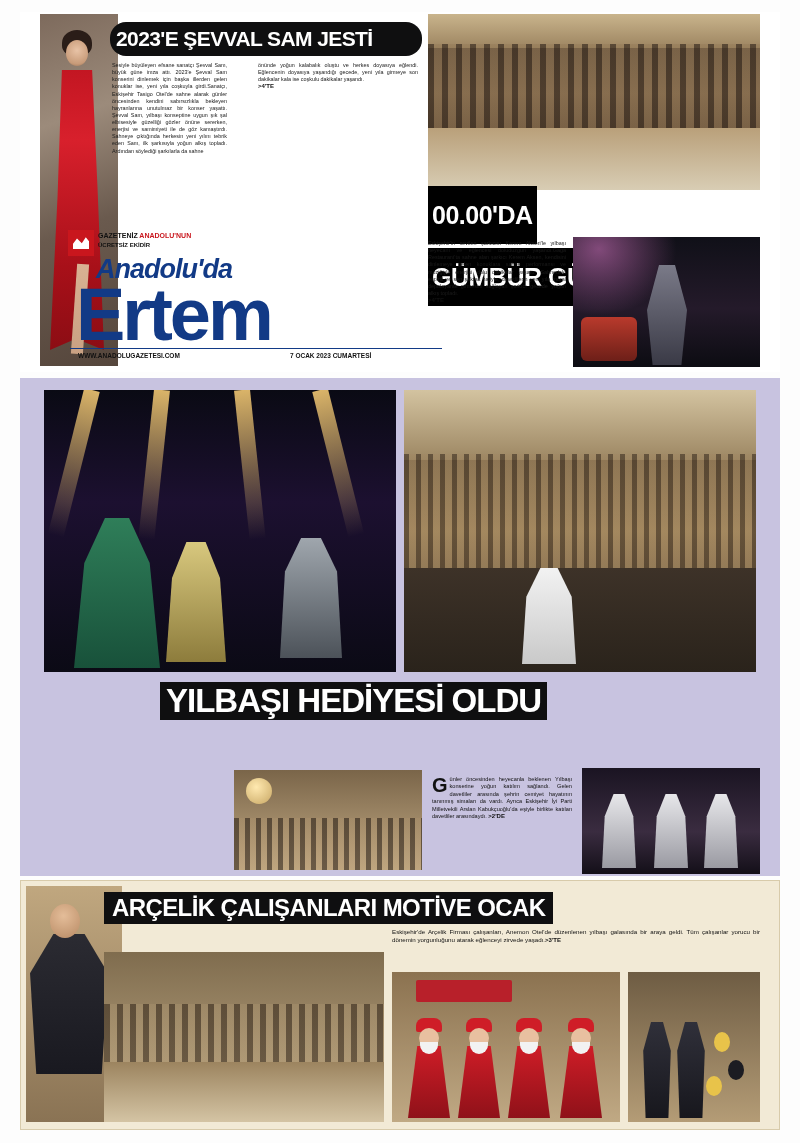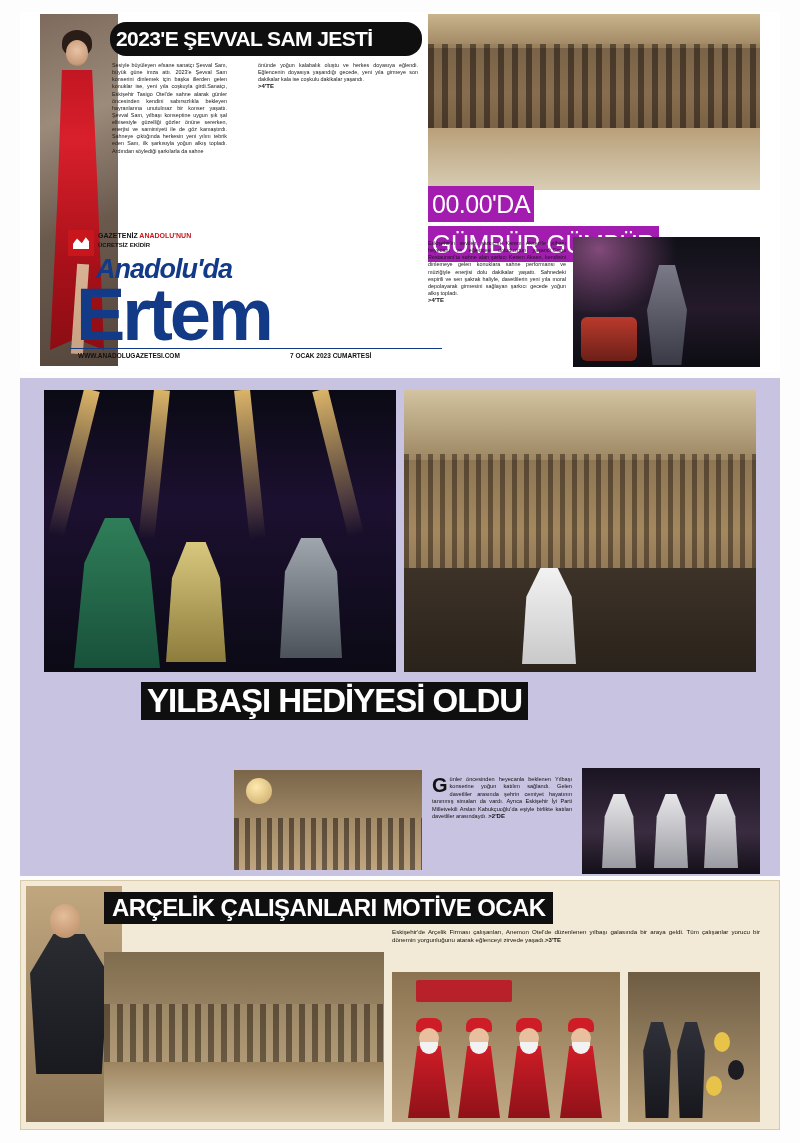--- a/index.html
+++ b/index.html
@@ -111,23 +111,23 @@
     position: absolute; left: 0; top: 30px; width: 100%; height: 90px;
     background:
       repeating-linear-gradient(90deg, rgba(30,20,15,.55) 0 6px, rgba(120,90,60,.15) 6px 14px);
   }
 
   
   .hl2 {
     position: absolute; left: 428px; top: 186px; width: 332px;
   }
   .hl2 .l1, .hl2 .l2 {
-    background: #a21caf; color: #fff; font-weight: normal;
+    background: #000000; color: #fff; font-weight: bold;
     font-size: 25px; letter-spacing: -0.5px; line-height: 1.12;
-    padding: 4px 4px; display: block; width: max-content;
+    padding: 15px 4px; display: block; width: max-content;
   }
   .hl2 .l2 { margin-top: 4px; }
 
   
   #photo-kerem {
     left: 573px; top: 237px; width: 187px; height: 130px;
     background: linear-gradient(to bottom,#101018,#241a2a 55%,#0c0c12);
   }
   #photo-kerem .spot {
     position: absolute; left: -10px; top: -6px; width: 120px; height: 90px;
@@ -248,21 +248,21 @@
 
   .hl3 {
     position: absolute; left: 356px; top: 628px; width: 404px;
   }
   .hl3 .l1 {
     background: #0f0f10; color: #fff; font-weight: bold;
     font-size: 33px; letter-spacing: -1px; line-height: 1.1;
     padding: 1px 6px; display: block; width: max-content;
   }
   .hl4 {
-    position: absolute; left: 141px; top: 682px; width: 618px;
+    position: absolute; left: 160px; top: 682px; width: 618px;
   }
   .hl4 .l1 {
     background: #0f0f10; color: #fff; font-weight: bold;
     font-size: 33px; letter-spacing: -1px; line-height: 1.1;
     padding: 1px 6px; display: block; width: max-content;
   }
 
   .mid-lead {
     position: absolute; left: 44px; top: 778px; width: 180px;
     font-size: 8.4px; line-height: 1.38; color: #111; text-align: justify;

